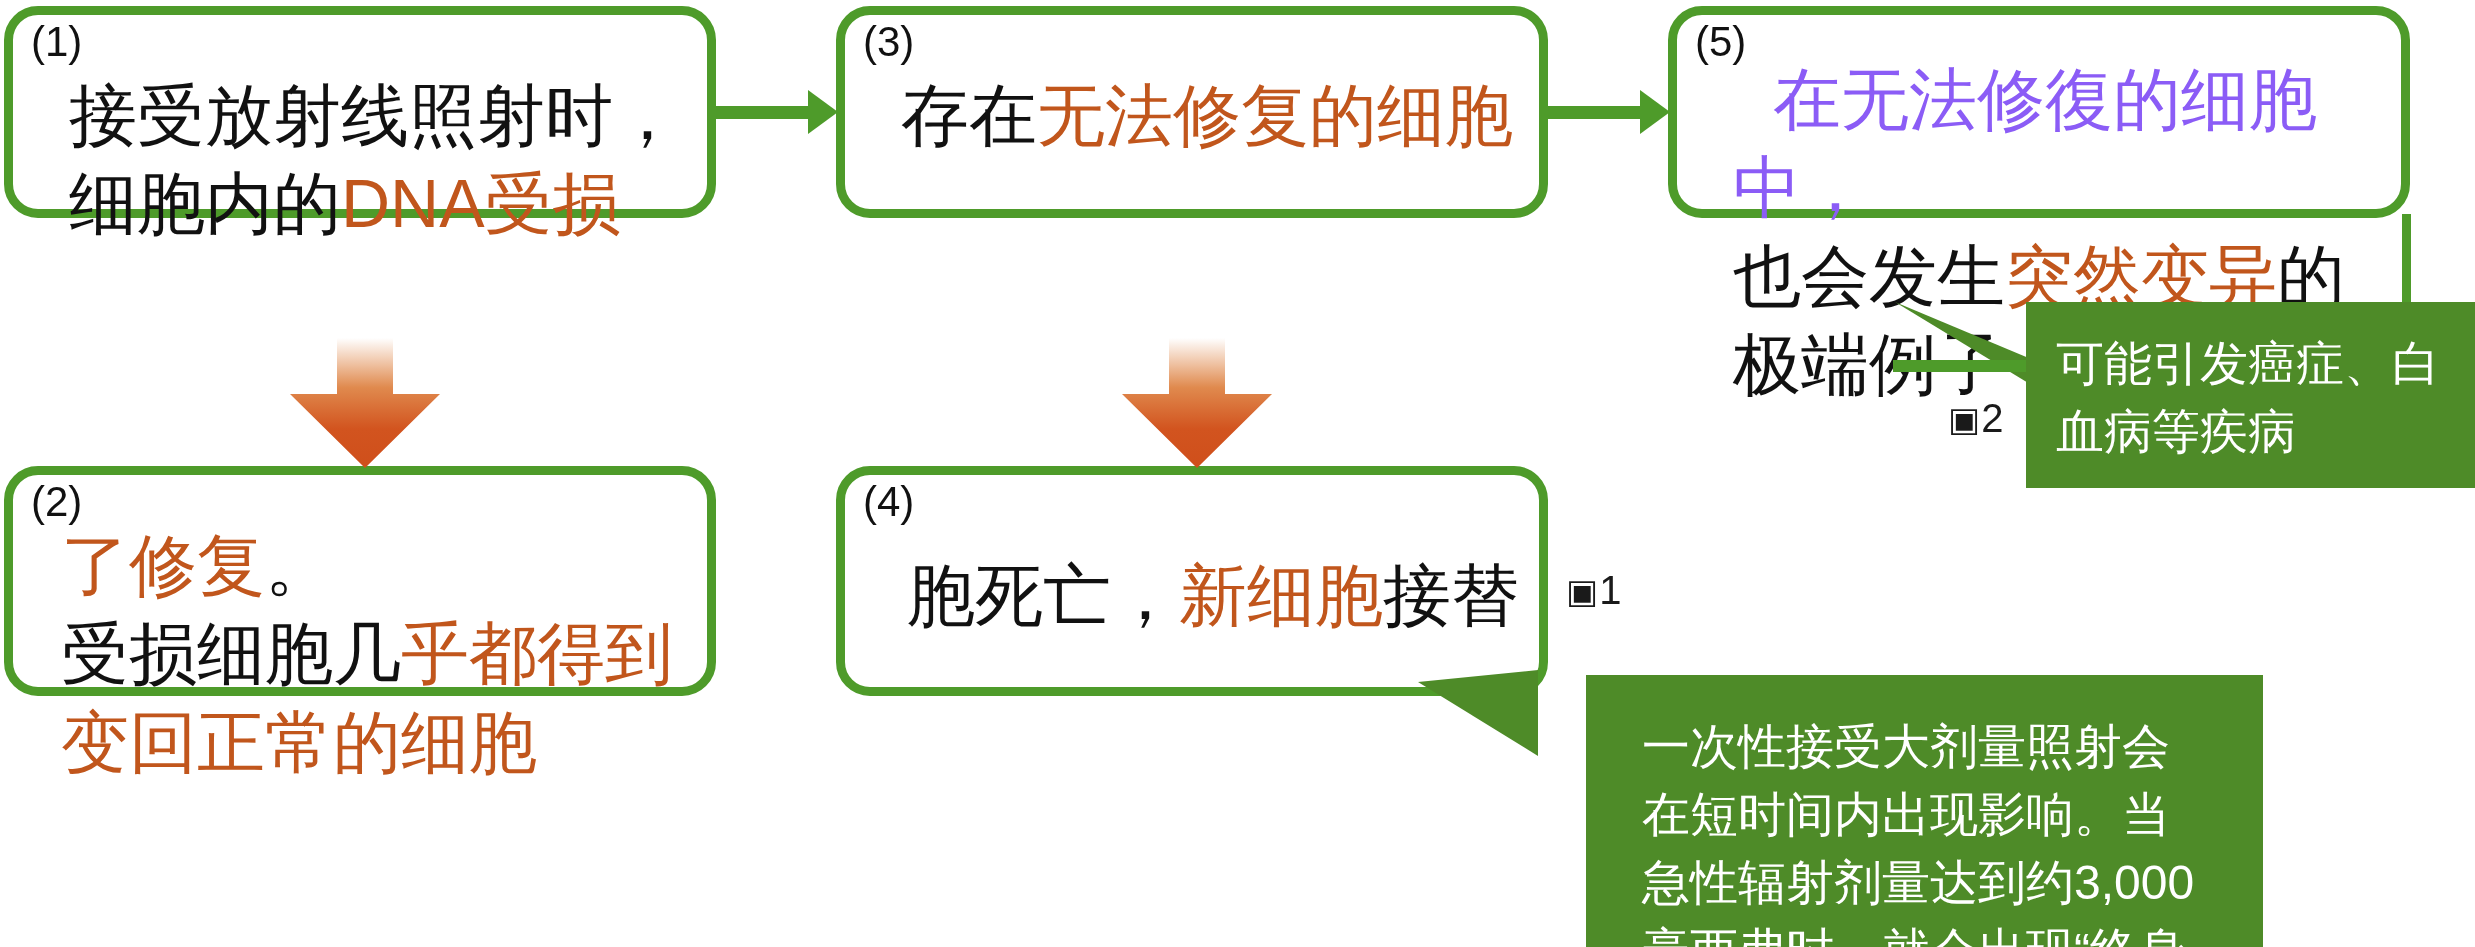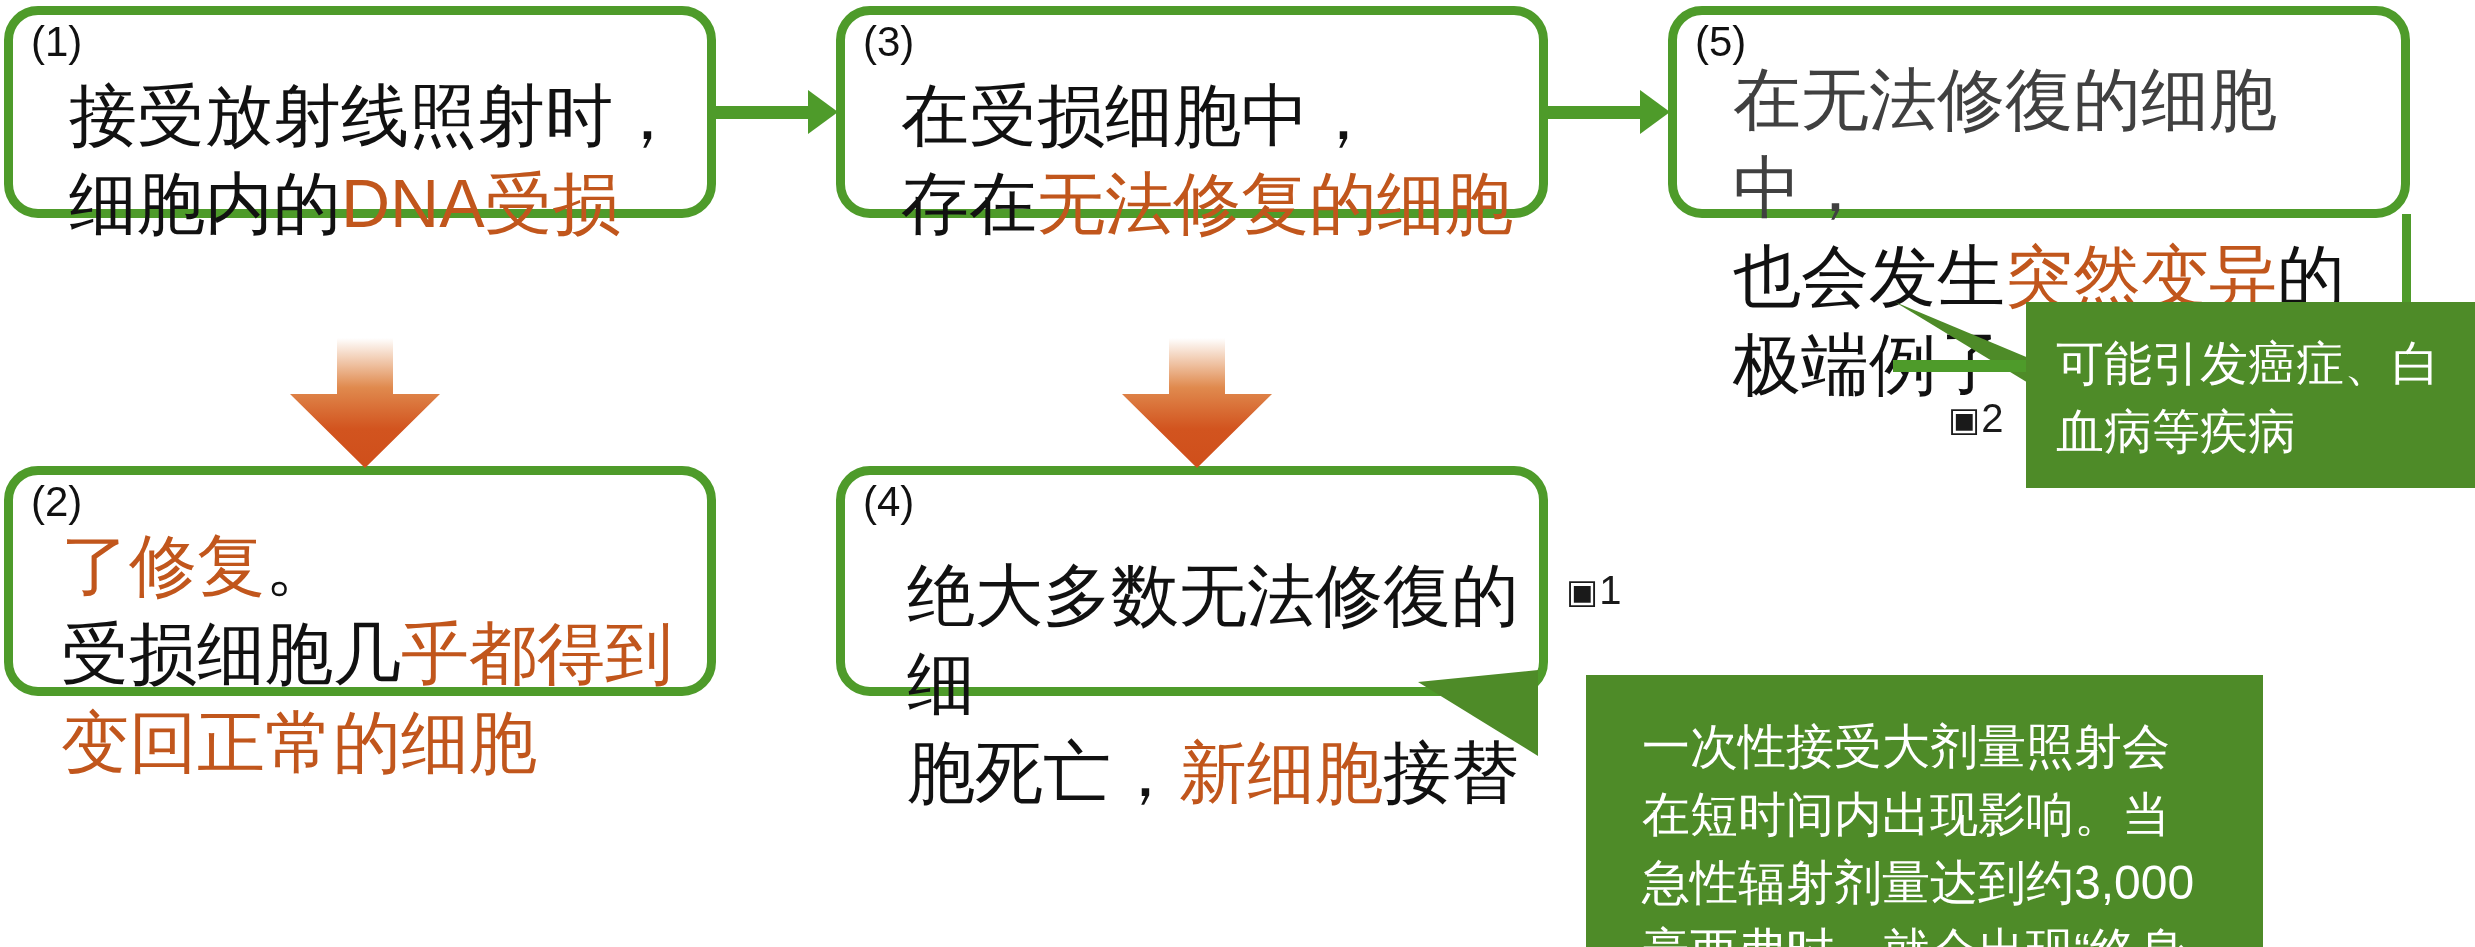--- a/index.html
+++ b/index.html
@@ -129,36 +129,36 @@
 
 <div id="stage">
 
   <div class="pbox" id="box1">
     <div class="pnum">(1)</div>
     <div class="ptext"><div><span style="color: rgb(17, 17, 17);">接受放射线照射时，</span></div><div><span style="color: rgb(17, 17, 17);">细胞内的</span><span style="color: rgb(193, 86, 28);">DNA受损</span></div></div>
   </div>
 
   <div class="pbox" id="box3">
     <div class="pnum">(3)</div>
-    <div class="ptext"><div><span style="color: rgb(17, 17, 17);">在受损细胞中，</span></div><div><span style="color: rgb(17, 17, 17);">存在</span><span style="color: rgb(193, 86, 28);">无法修复的细胞</span></div></div>
+    <div class="ptext"><div><span style="color: rgb(17, 17, 17);">存在</span><span style="color: rgb(193, 86, 28);">无法修复的细胞</span></div></div>
   </div>
 
   <div class="pbox" id="box5">
     <div class="pnum">(5)</div>
-    <div class="ptext"><div><span style="color: #404040;">在无法修復的细胞中，</span></div><div><span style="color: rgb(17, 17, 17);">也会发生</span><span style="color: rgb(193, 86, 28);">突然变异</span><span style="color: rgb(17, 17, 17);">的</span></div><div><span style="color: rgb(17, 17, 17);">极端例子</span></div></div>
+    <div class="ptext"><div><span style="color: #8b5cf6; margin-left: 40px;">在无法修復的细胞中，</span></div><div><span style="color: rgb(17, 17, 17);">也会发生</span><span style="color: rgb(193, 86, 28);">突然变异</span><span style="color: rgb(17, 17, 17);">的</span></div><div><span style="color: rgb(17, 17, 17);">极端例子</span></div></div>
   </div>
 
   <div class="pbox" id="box2">
     <div class="pnum">(2)</div>
     <div class="ptext"><div><span style="color: rgb(193, 86, 28);">了修复</span><span style="color: rgb(17, 17, 17);">。</span></div><div><span style="color: rgb(17, 17, 17);">受损细胞几</span><span style="color: rgb(193, 86, 28);">乎都得到</span></div><div><span style="color: rgb(193, 86, 28);">变回正常的细胞</span></div></div>
   </div>
 
   <div class="pbox" id="box4">
     <div class="pnum">(4)</div>
-    <div class="ptext"><div><span style="color: rgb(17, 17, 17);">绝大多数无法修復的细</span></div><div><span style="color: rgb(17, 17, 17);">胞死亡，</span><span style="color: rgb(193, 86, 28);">新细胞</span><span style="color: rgb(17, 17, 17);">接替</span></div></div>
+    <div class="ptext"><div><span style="color: rgb(17, 17, 17);">胞死亡，</span><span style="color: rgb(193, 86, 28);">新细胞</span><span style="color: rgb(17, 17, 17);">接替</span></div></div>
   </div>
 
   <div class="garrow" id="garrow1">
     <div class="shaft"></div>
     <div class="head"></div>
   </div>
   <div class="garrow" id="garrow2">
     <div class="shaft"></div>
     <div class="head"></div>
   </div>

